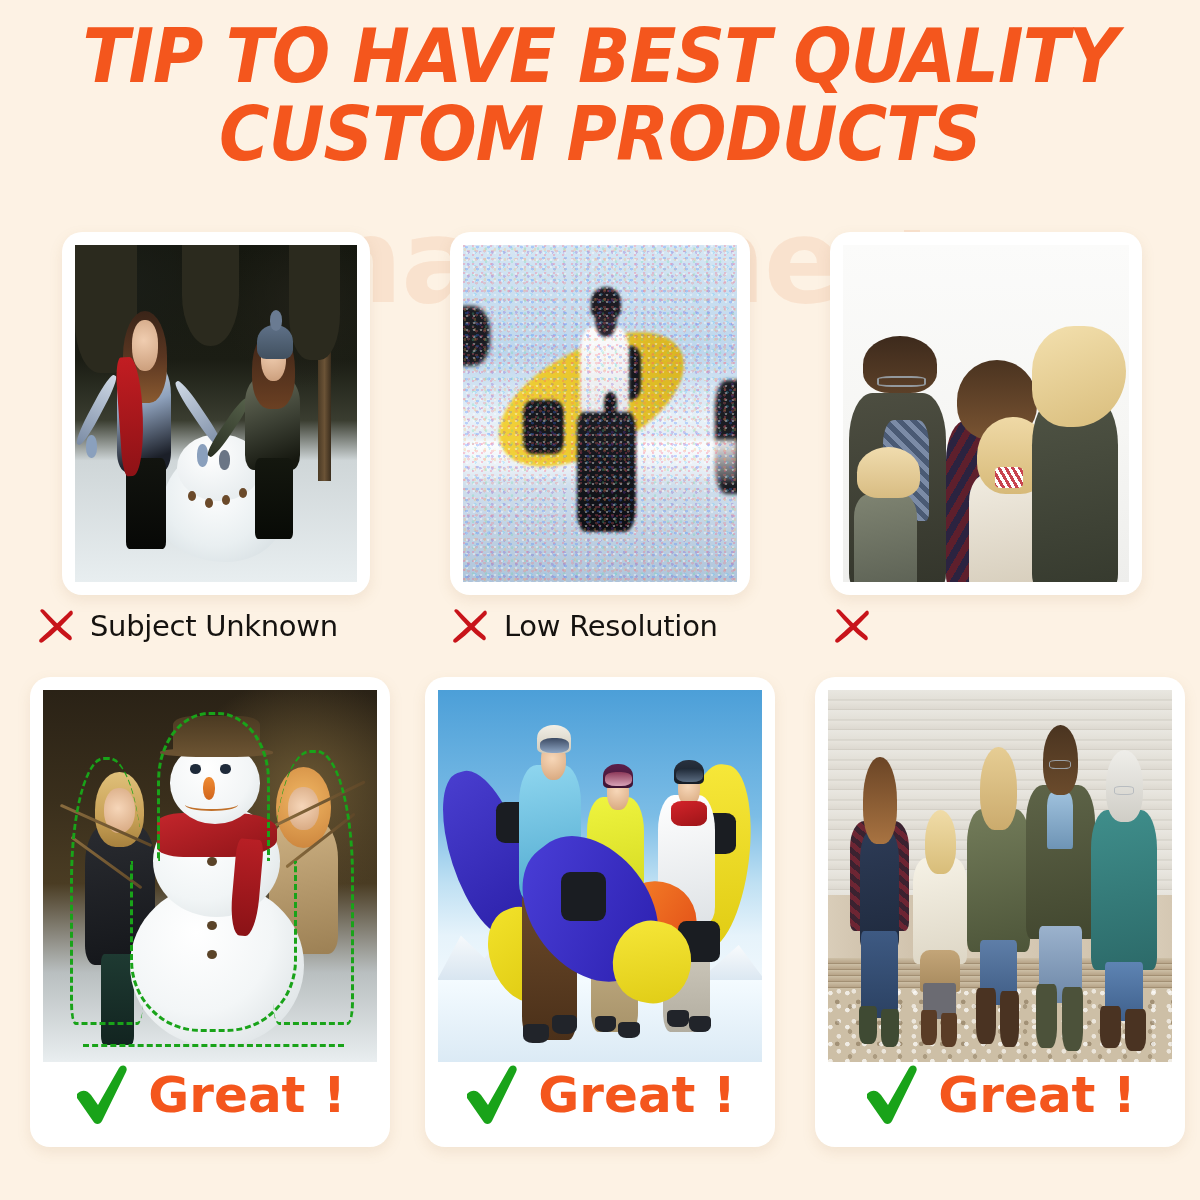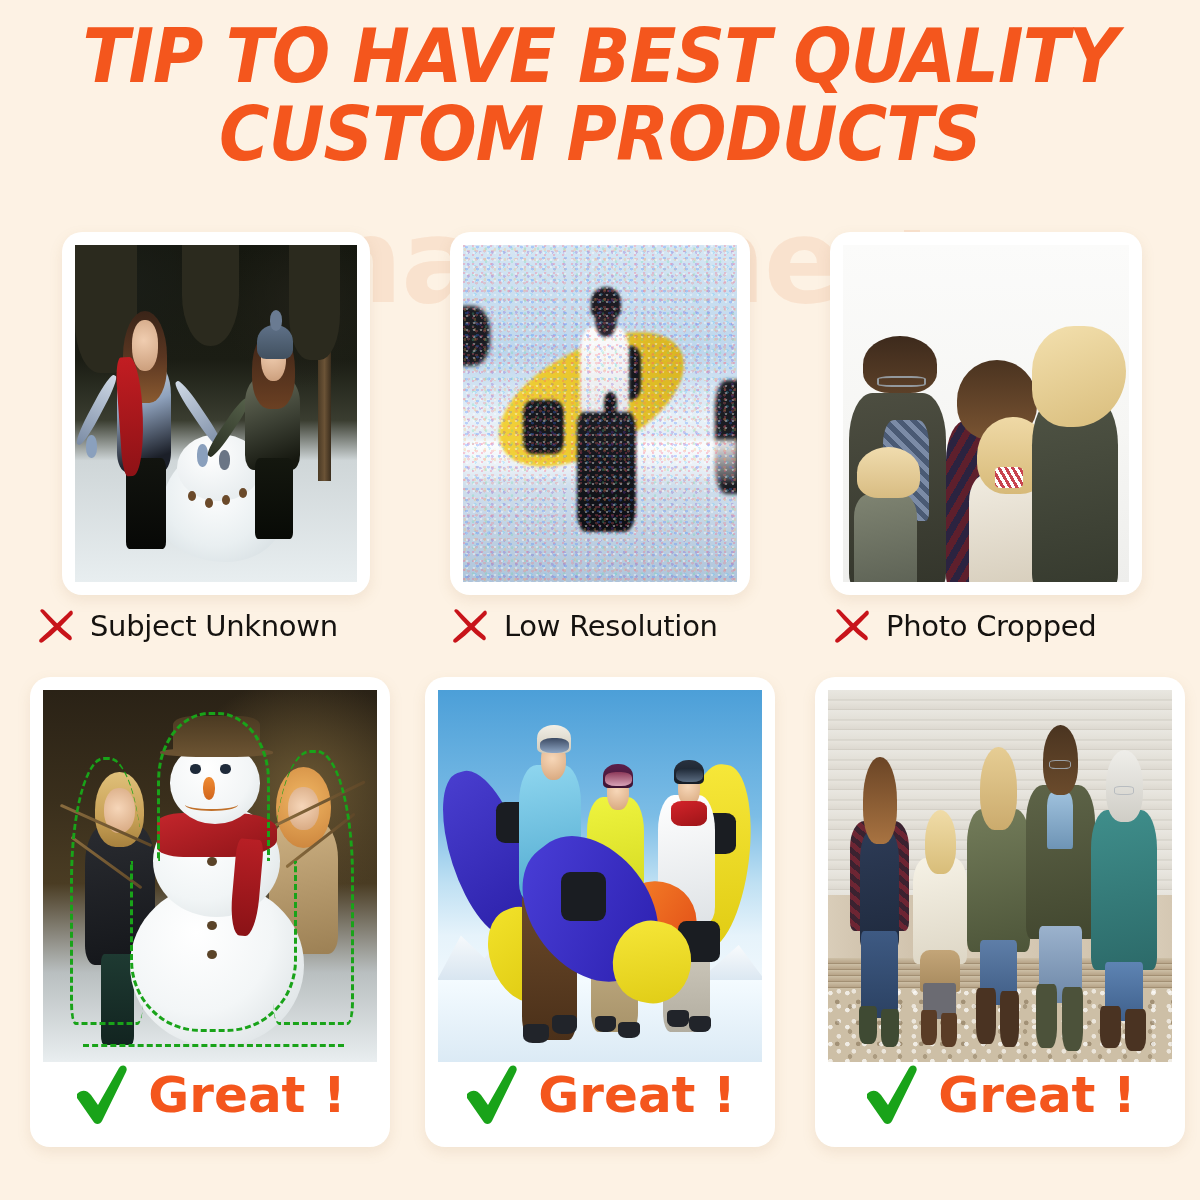--- a/index.html
+++ b/index.html
@@ -426,21 +426,20 @@
       <path d="M34 5 C26 13 14 24 4 33 C2 35 4 38 7 36 C18 28 29 16 36 9 C38 7 36 3 34 5 Z" fill="#C8141A"></path>
     </svg>
     <span class="txt">Low Resolution</span>
   </div>
 
   <div class="badlabel bl3">
     <svg class="x-icon" viewBox="0 0 40 40">
       <path d="M5 6 C12 14 22 26 33 34 C35 35 37 33 35 30 C25 22 14 10 8 4 C6 2 3 4 5 6 Z" fill="#C8141A"></path>
       <path d="M34 5 C26 13 14 24 4 33 C2 35 4 38 7 36 C18 28 29 16 36 9 C38 7 36 3 34 5 Z" fill="#C8141A"></path>
     </svg>
-    <span class="txt">Photo Cropped</span>
   </div>
 
   <div class="card bot b1">
     <div class="photo">
       <div class="p4">
         <div class="womanL">
           <div class="coatD"></div>
           <div class="legsG"></div>
           <div class="hairBl"></div>
           <div class="faceL"></div>

